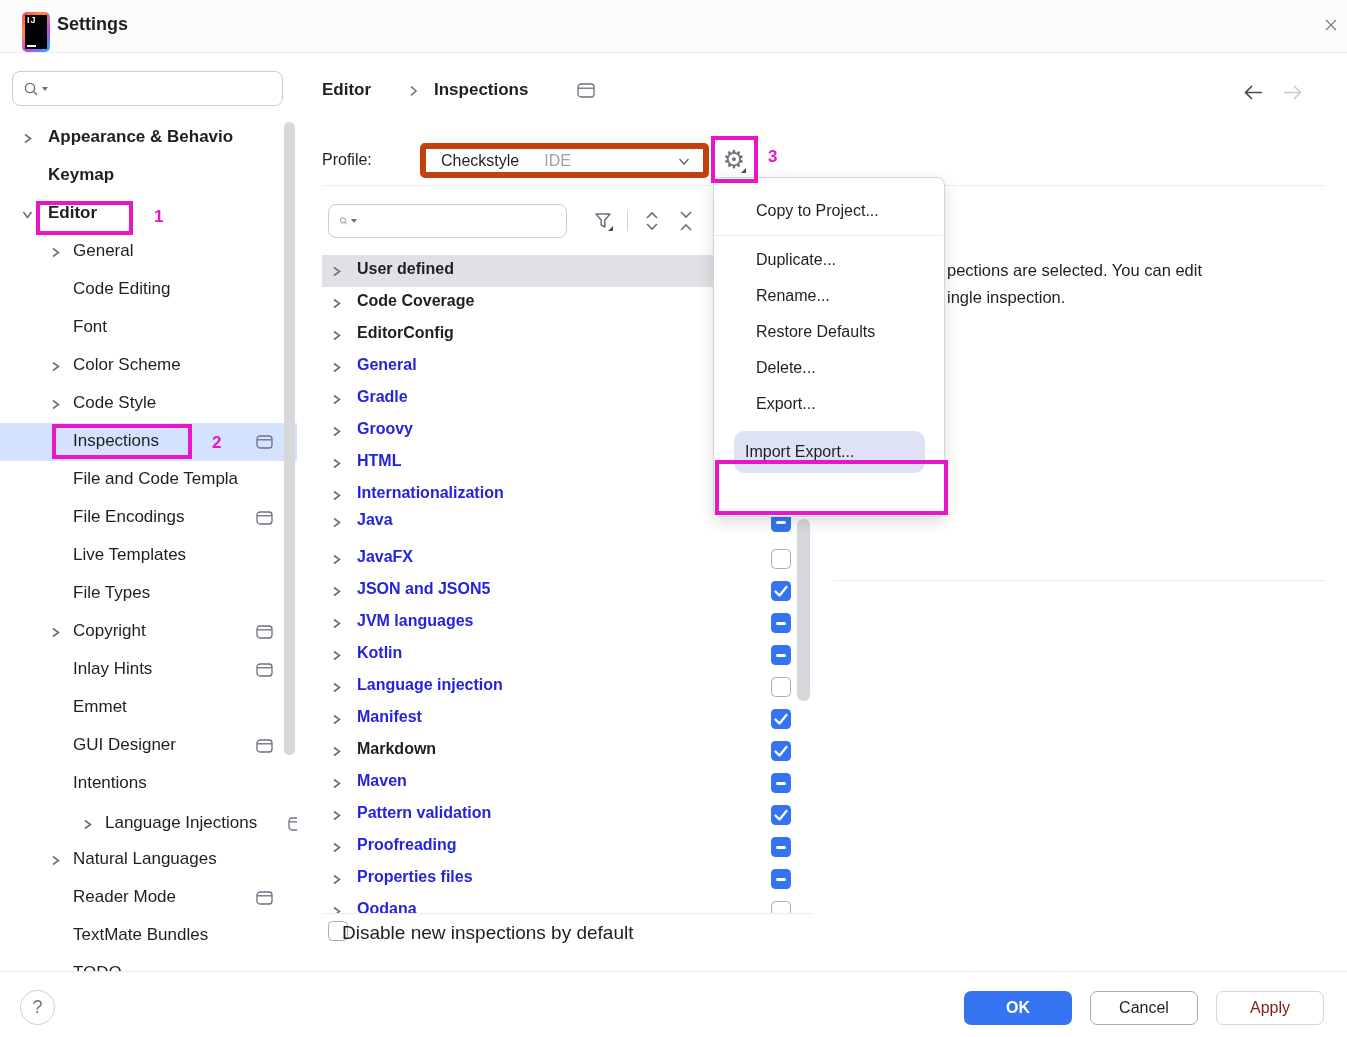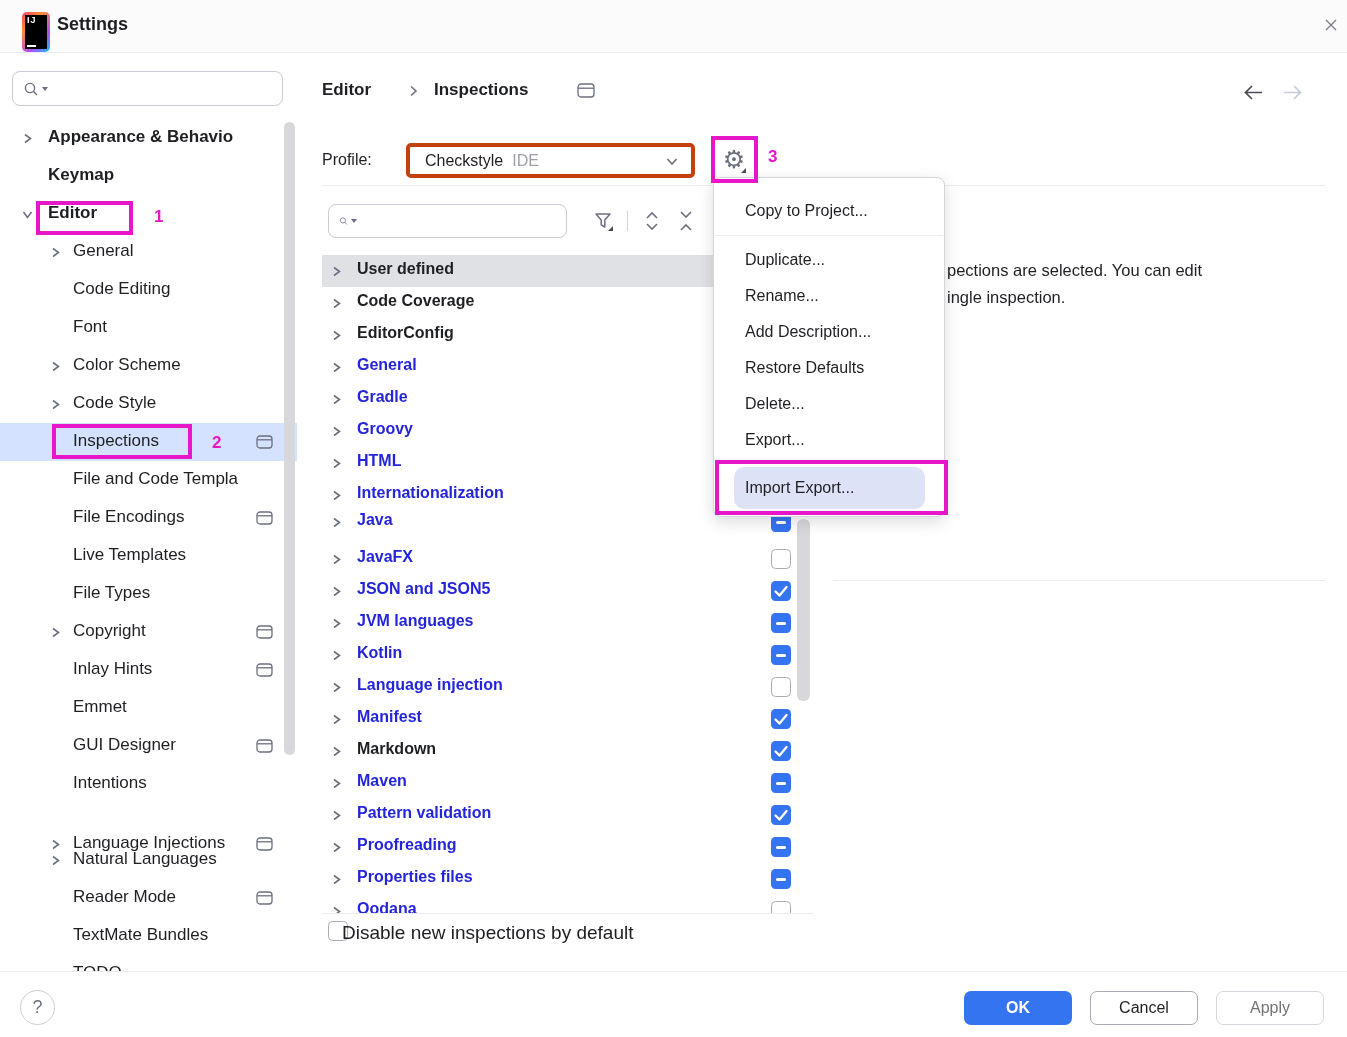--- a/index.html
+++ b/index.html
@@ -38,23 +38,23 @@
   
   .ann{position:absolute;border:4px solid #E816C9;z-index:7;pointer-events:none}
   .ann-label{position:absolute;color:#E816C9;font-size:17px;font-weight:bold;z-index:7}
 
   
   .crumb{position:absolute;top:80px;font-size:17px;font-weight:bold;white-space:nowrap}
   .nav-arrow{position:absolute;top:84px}
 
   
   .profile-label{position:absolute;left:322px;top:151px;font-size:16px}
-  .combo{position:absolute;left:406px;top:143px;width:289px;height:35px;box-sizing:border-box;border:4px solid #c2410c;border-radius:5px;background:#fff;display:flex;align-items:center;padding:0 12px 0 15px}
+  .combo{position:absolute;left:420px;top:143px;width:289px;height:35px;box-sizing:border-box;border:6px solid #c2410c;border-radius:5px;background:#fff;display:flex;align-items:center;padding:0 12px 0 15px}
   .combo .val{font-size:16px}
-  .combo .badge{font-size:16px;color:#9DA0A8;margin-left:9px}
+  .combo .badge{font-size:16px;color:#9DA0A8;margin-left:25px}
   .combo .spring{flex:1}
   .gear-btn{position:absolute;left:719px;top:145px;width:30px;height:30px;color:#6C707E;font-size:25px;line-height:29px;text-align:center;cursor:pointer}
   .gear-tri{position:absolute;left:22px;top:23px;width:0;height:0;border-left:5px solid transparent;border-bottom:5px solid #494B57}
 
   .hline{position:absolute;height:1px;background:#EBECF0}
   .vline{position:absolute;width:1px;background:#D3D5DB}
 
   
   .tree-search{left:328px;top:204px;width:239px;height:34px}
   .toolbar-ico{position:absolute;top:208px;width:26px;height:26px;cursor:pointer}
@@ -67,35 +67,35 @@
   .tree-label.mod{color:#2424DB}
   .tree-chev{position:absolute;left:8px;top:10px}
   .cb{position:absolute;box-sizing:border-box;width:20px;height:20px;border-radius:4.5px}
   .tree-row .cb{left:449px;top:6px}
   .cb.on{background:#3574F0;display:flex;align-items:center;justify-content:center}
   .cb.off{background:#fff;border:1.5px solid #A9ACB4}
   .cb .dash{width:10px;height:3px;border-radius:1.5px;background:#fff}
 
   
   .menu{position:absolute;left:713px;top:177px;width:232px;height:340px;box-sizing:border-box;background:#fff;border:1px solid #D3D5DB;border-radius:8px;box-shadow:0 5px 16px rgba(0,0,0,.14);z-index:5;padding-top:15px}
-  .menu-item{height:36px;line-height:36px;padding-left:31px;font-size:16px;white-space:nowrap;cursor:pointer}
+  .menu-item{height:36px;line-height:36px;padding-left:42px;font-size:16px;white-space:nowrap;cursor:pointer}
   .menu-sep{height:1px;background:#EBECF0;margin:6px 1px}
   .menu-item.hl{height:42px;line-height:42px;margin:9px 19px 0 20px;padding-left:11px;background:#DEE2F6;border-radius:10px}
 
   
   .desc-line{position:absolute;font-size:16.5px;white-space:nowrap}
 
   
   .disable-row-label{position:absolute;left:342px;top:922px;font-size:19px}
   .footer-line{position:absolute;left:0;top:971px;width:1347px;height:1px;background:#EBECF0}
   .help-btn{position:absolute;left:20px;top:990px;width:35px;height:35px;border:1px solid #CDCFD6;border-radius:50%;box-sizing:border-box;color:#6C707E;font-size:18px;line-height:33px;text-align:center;cursor:pointer}
   .btn{position:absolute;top:991px;width:108px;height:34px;box-sizing:border-box;border-radius:7px;font-size:16px;text-align:center;line-height:32px;cursor:pointer}
   .btn.primary{background:#3574F0;color:#fff;font-weight:600;line-height:34px;border:none}
   .btn.secondary{background:#fff;border:1px solid #A9ACB4;color:#1E1F22}
-  .btn.disabled{background:#fff;border:1px solid #D5D7DC;color:#737373;cursor:default}
+  .btn.disabled{background:#fff;border:1px solid #D5D7DC;color:#7f1d1d;cursor:default}
 </style>
 </head>
 <body>
 
 <div id="app">
 
   <div class="titlebar">
     <div class="logo">
       <div class="inner"></div>
       <div class="ij">IJ</div>
@@ -204,21 +204,21 @@
         <div class="sb-row lvl1" style="top: 674px;">
           <span class="sb-label">GUI Designer</span>
           <svg width="17" height="14" viewBox="0 0 17 14" class="win-ico" style="position: absolute; left: 256px; top: 12px;">
             <rect x="1" y="1" width="15" height="12" rx="3" stroke="#6C707E" stroke-width="1.3" fill="none"></rect>
             <line x1="1" y1="4.8" x2="16" y2="4.8" stroke="#6C707E" stroke-width="1.3"></line>
           </svg>
         </div>
         <div class="sb-row lvl1" style="top: 712px;">
           <span class="sb-label">Intentions</span>
         </div>
-        <div class="sb-row lvl1" style="top: 772px;">
+        <div class="sb-row lvl1" style="top: 752px; margin-left: 32px;">
           <svg width="13" height="13" viewBox="0 0 13 13" class="sb-chev" style="position: absolute; left: 49px; top: 13px;">
             <polyline points="4,2.5 9.5,6.5 4,10.5" stroke="#6C707E" stroke-width="1.6" fill="none"></polyline>
           </svg>
           <span class="sb-label">Language Injections</span>
           <svg width="17" height="14" viewBox="0 0 17 14" class="win-ico" style="position: absolute; left: 256px; top: 12px;">
             <rect x="1" y="1" width="15" height="12" rx="3" stroke="#6C707E" stroke-width="1.3" fill="none"></rect>
             <line x1="1" y1="4.8" x2="16" y2="4.8" stroke="#6C707E" stroke-width="1.3"></line>
           </svg>
         </div>
         <div class="sb-row lvl1" style="top: 788px;">
@@ -484,21 +484,20 @@
   <div class="hline" style="left:322px;top:913px;width:491px"></div>
 
   <div class="desc-line" style="left:947px;top:261px">pections are selected. You can edit</div>
   <div class="desc-line" style="left:947px;top:288px">ingle inspection.</div>
 
   <div class="menu" id="menu">
       <div class="menu-item">Copy to Project...</div>
       <div class="menu-sep"></div>
       <div class="menu-item">Duplicate...</div>
       <div class="menu-item">Rename...</div>
-      <div class="menu-item">Add Description...</div>
       <div class="menu-item">Restore Defaults</div>
       <div class="menu-item">Delete...</div>
       <div class="menu-item">Export...</div>
       <div class="menu-item hl">Import Export...</div>
     </div>
   <div class="ann" style="left:715px;top:460px;width:225px;height:47px"></div>
 
   <div class="cb off abs" style="left:328px;top:921px"></div>
   <div class="disable-row-label">Disable new inspections by default</div>
 

